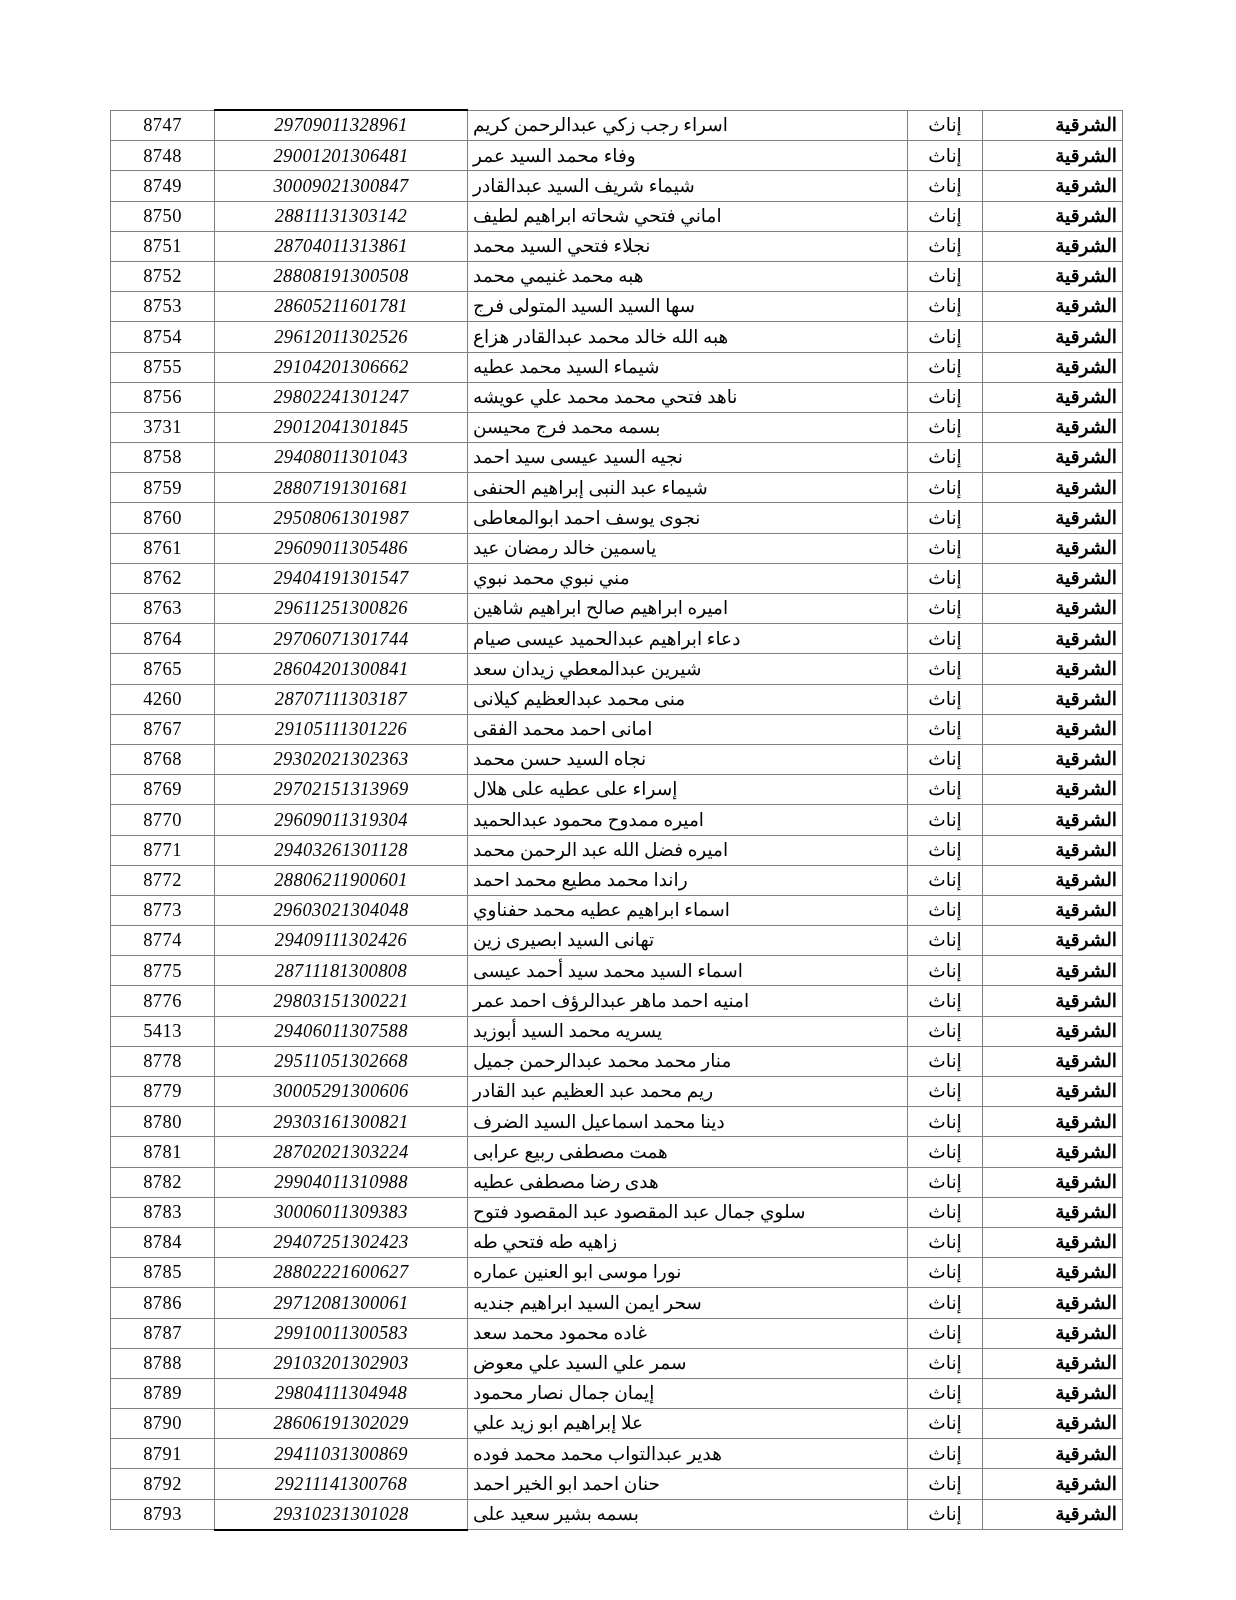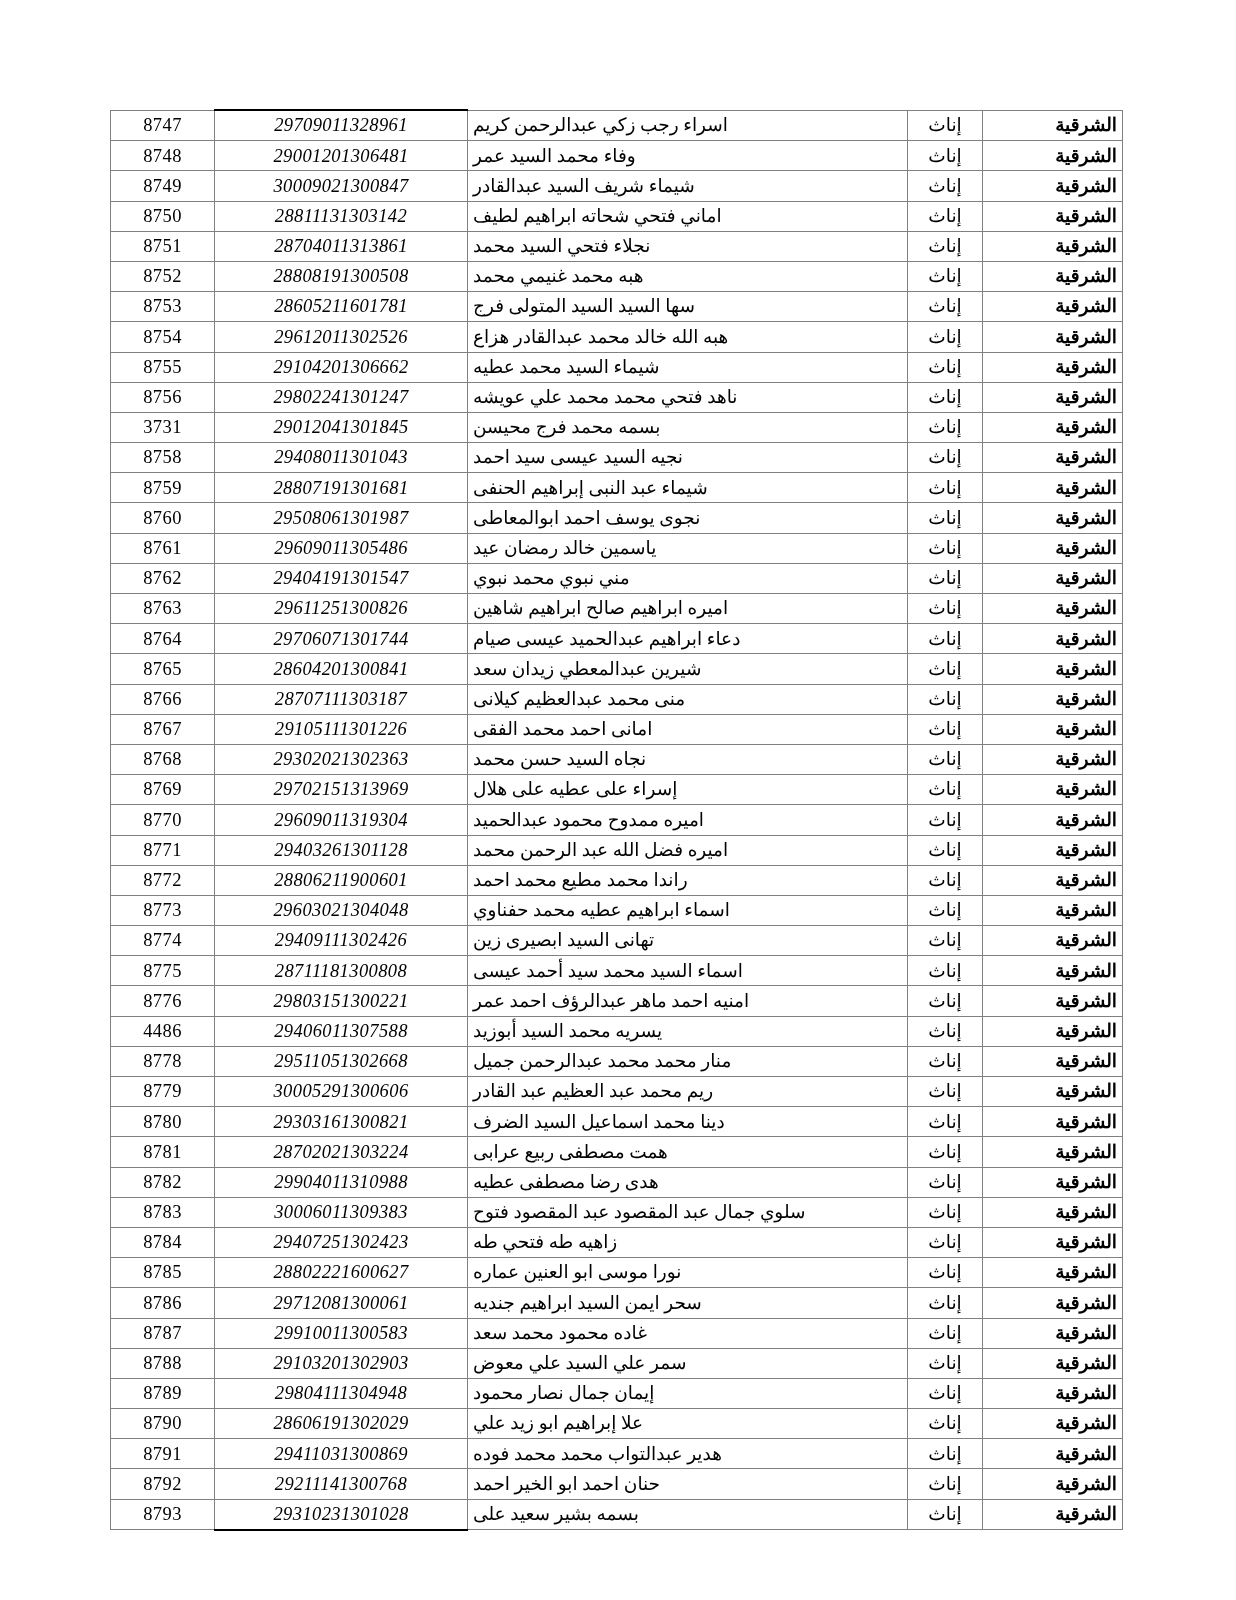--- a/index.html
+++ b/index.html
@@ -252,21 +252,21 @@
             <td class="gender">إناث</td>
             <td class="name">شيرين عبدالمعطي زيدان سعد</td>
             <td class="nid">28604201300841</td>
             <td class="serial">8765</td>
           </tr>
           <tr>
             <td class="gov">الشرقية</td>
             <td class="gender">إناث</td>
             <td class="name">منى محمد عبدالعظيم كيلانى</td>
             <td class="nid">28707111303187</td>
-            <td class="serial">8766</td>
+            <td class="serial">4260</td>
           </tr>
           <tr>
             <td class="gov">الشرقية</td>
             <td class="gender">إناث</td>
             <td class="name">امانى احمد محمد الفقى</td>
             <td class="nid">29105111301226</td>
             <td class="serial">8767</td>
           </tr>
           <tr>
             <td class="gov">الشرقية</td>
@@ -329,21 +329,21 @@
             <td class="gender">إناث</td>
             <td class="name">امنيه احمد ماهر عبدالرؤف احمد عمر</td>
             <td class="nid">29803151300221</td>
             <td class="serial">8776</td>
           </tr>
           <tr>
             <td class="gov">الشرقية</td>
             <td class="gender">إناث</td>
             <td class="name">يسريه محمد السيد أبوزيد</td>
             <td class="nid">29406011307588</td>
-            <td class="serial">4486</td>
+            <td class="serial">5413</td>
           </tr>
           <tr>
             <td class="gov">الشرقية</td>
             <td class="gender">إناث</td>
             <td class="name">منار محمد محمد عبدالرحمن جميل</td>
             <td class="nid">29511051302668</td>
             <td class="serial">8778</td>
           </tr>
           <tr>
             <td class="gov">الشرقية</td>

